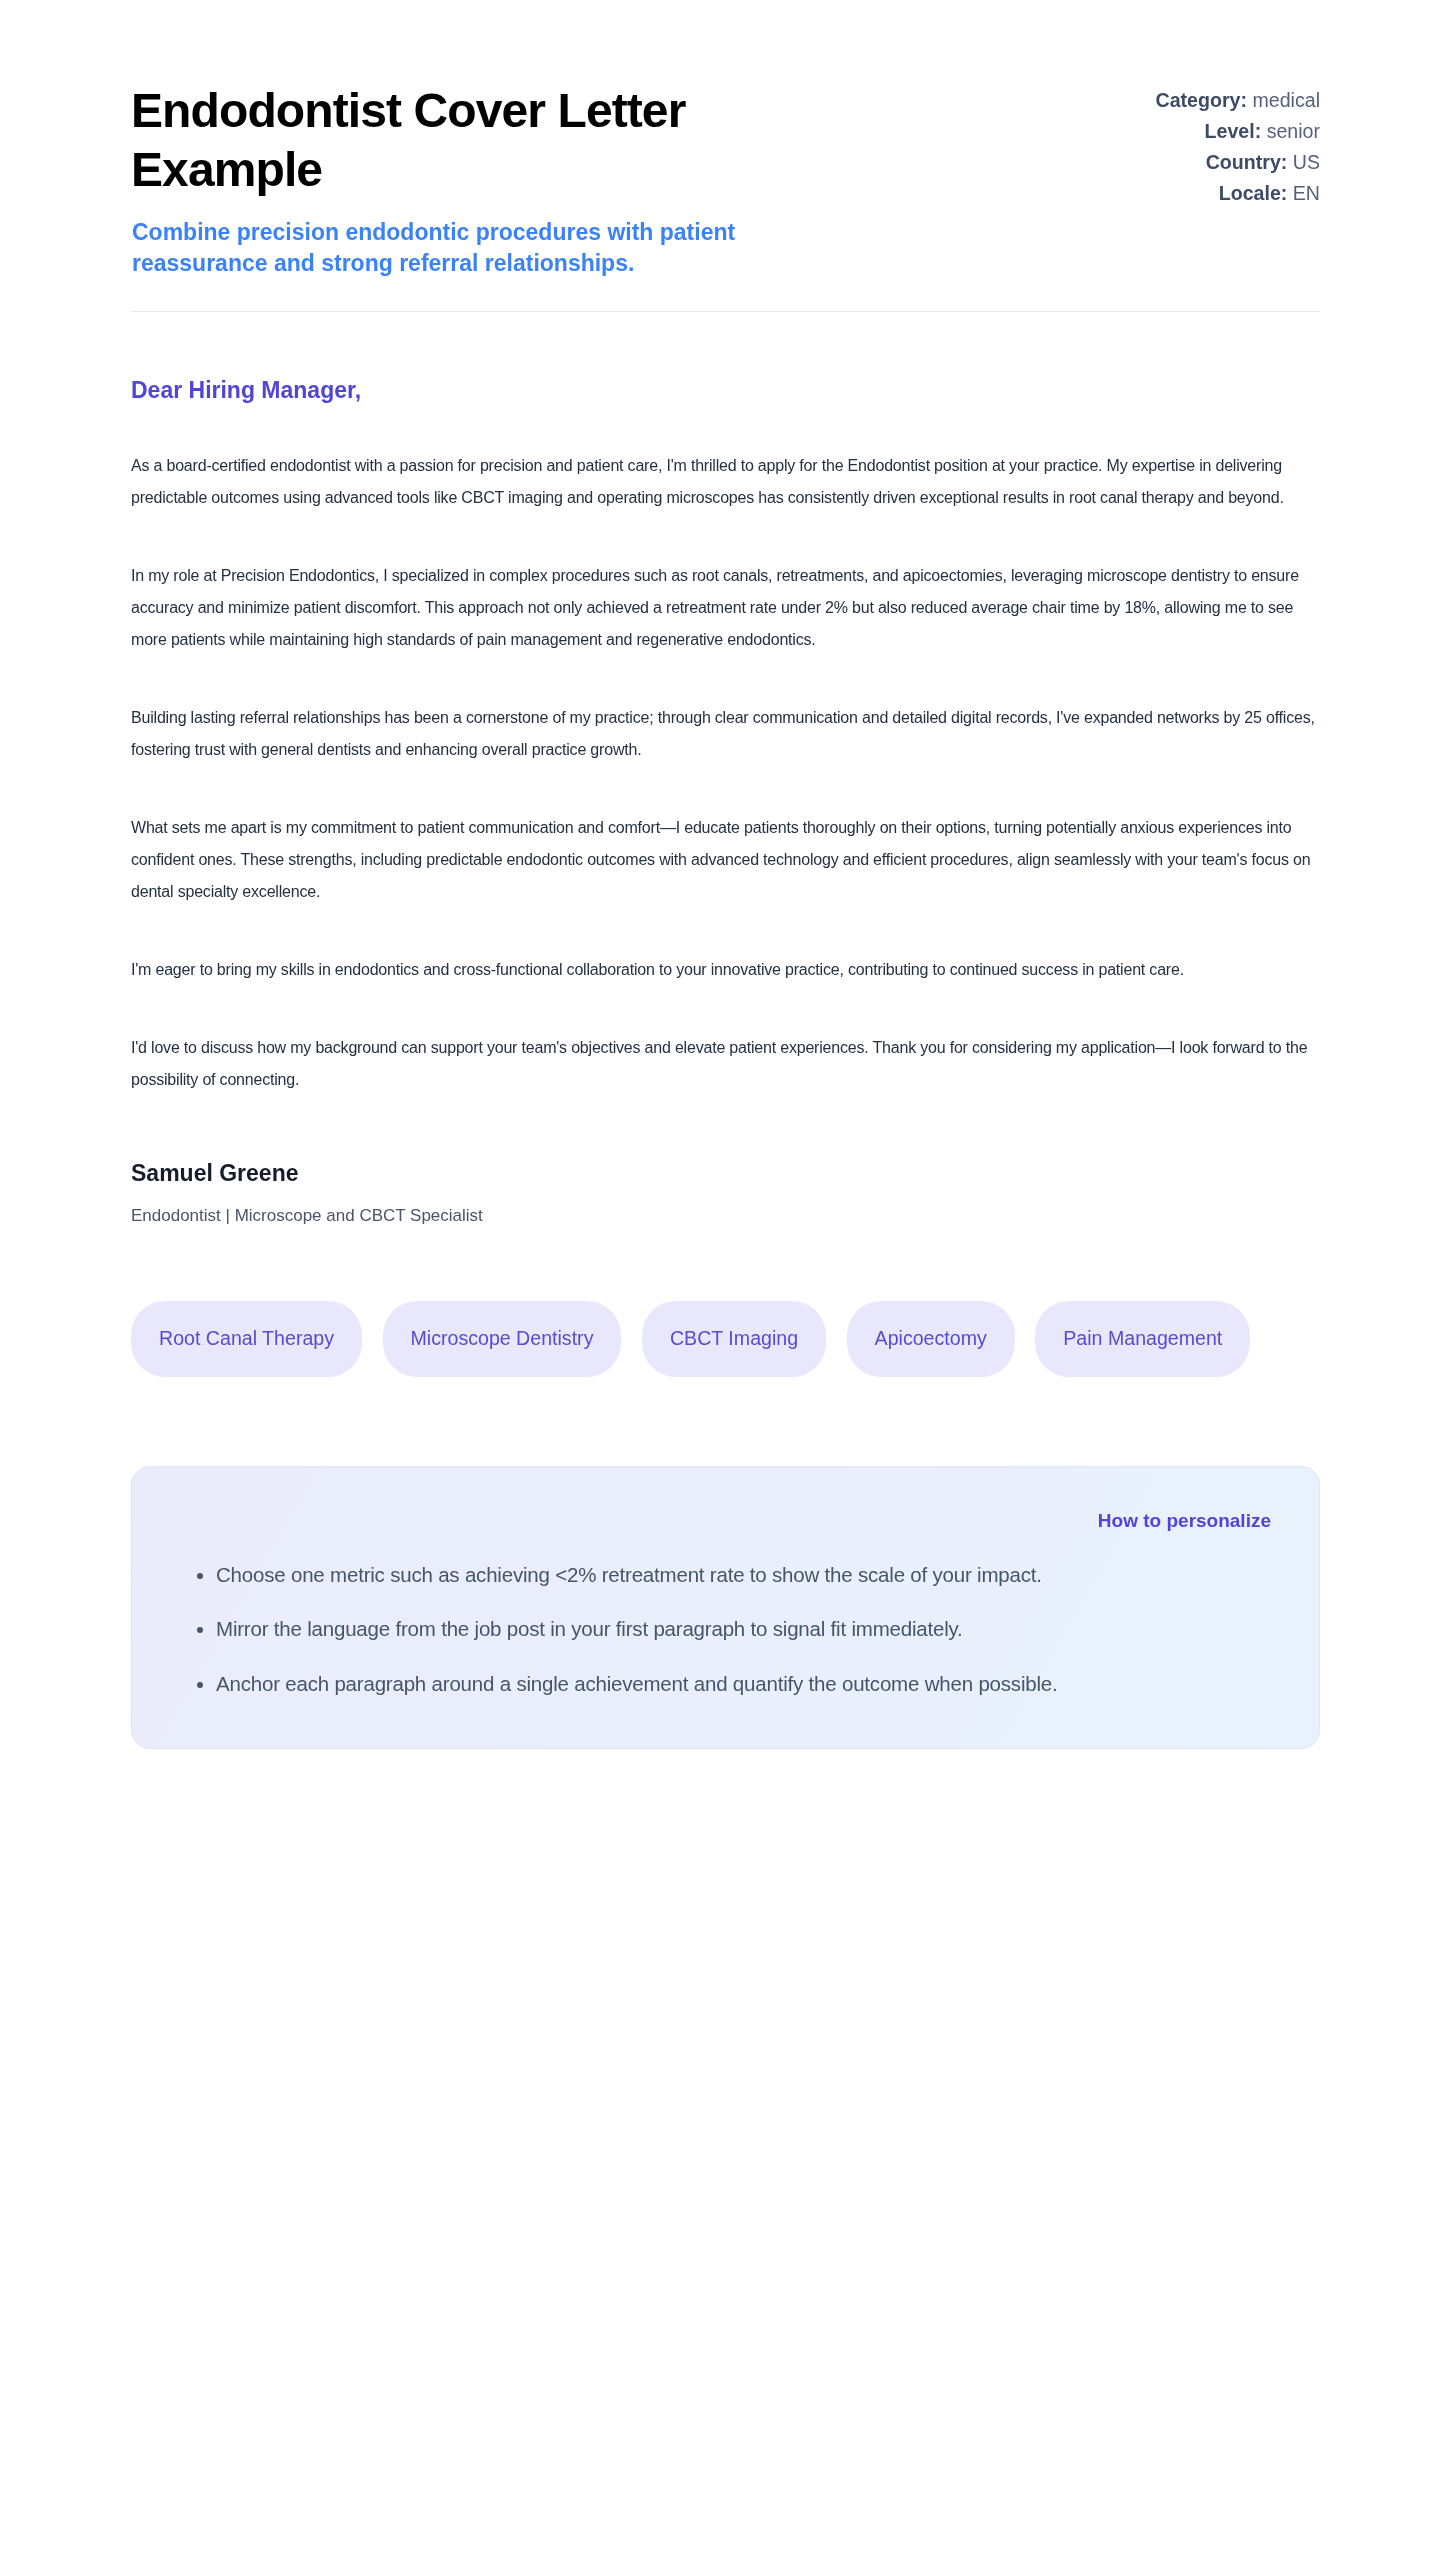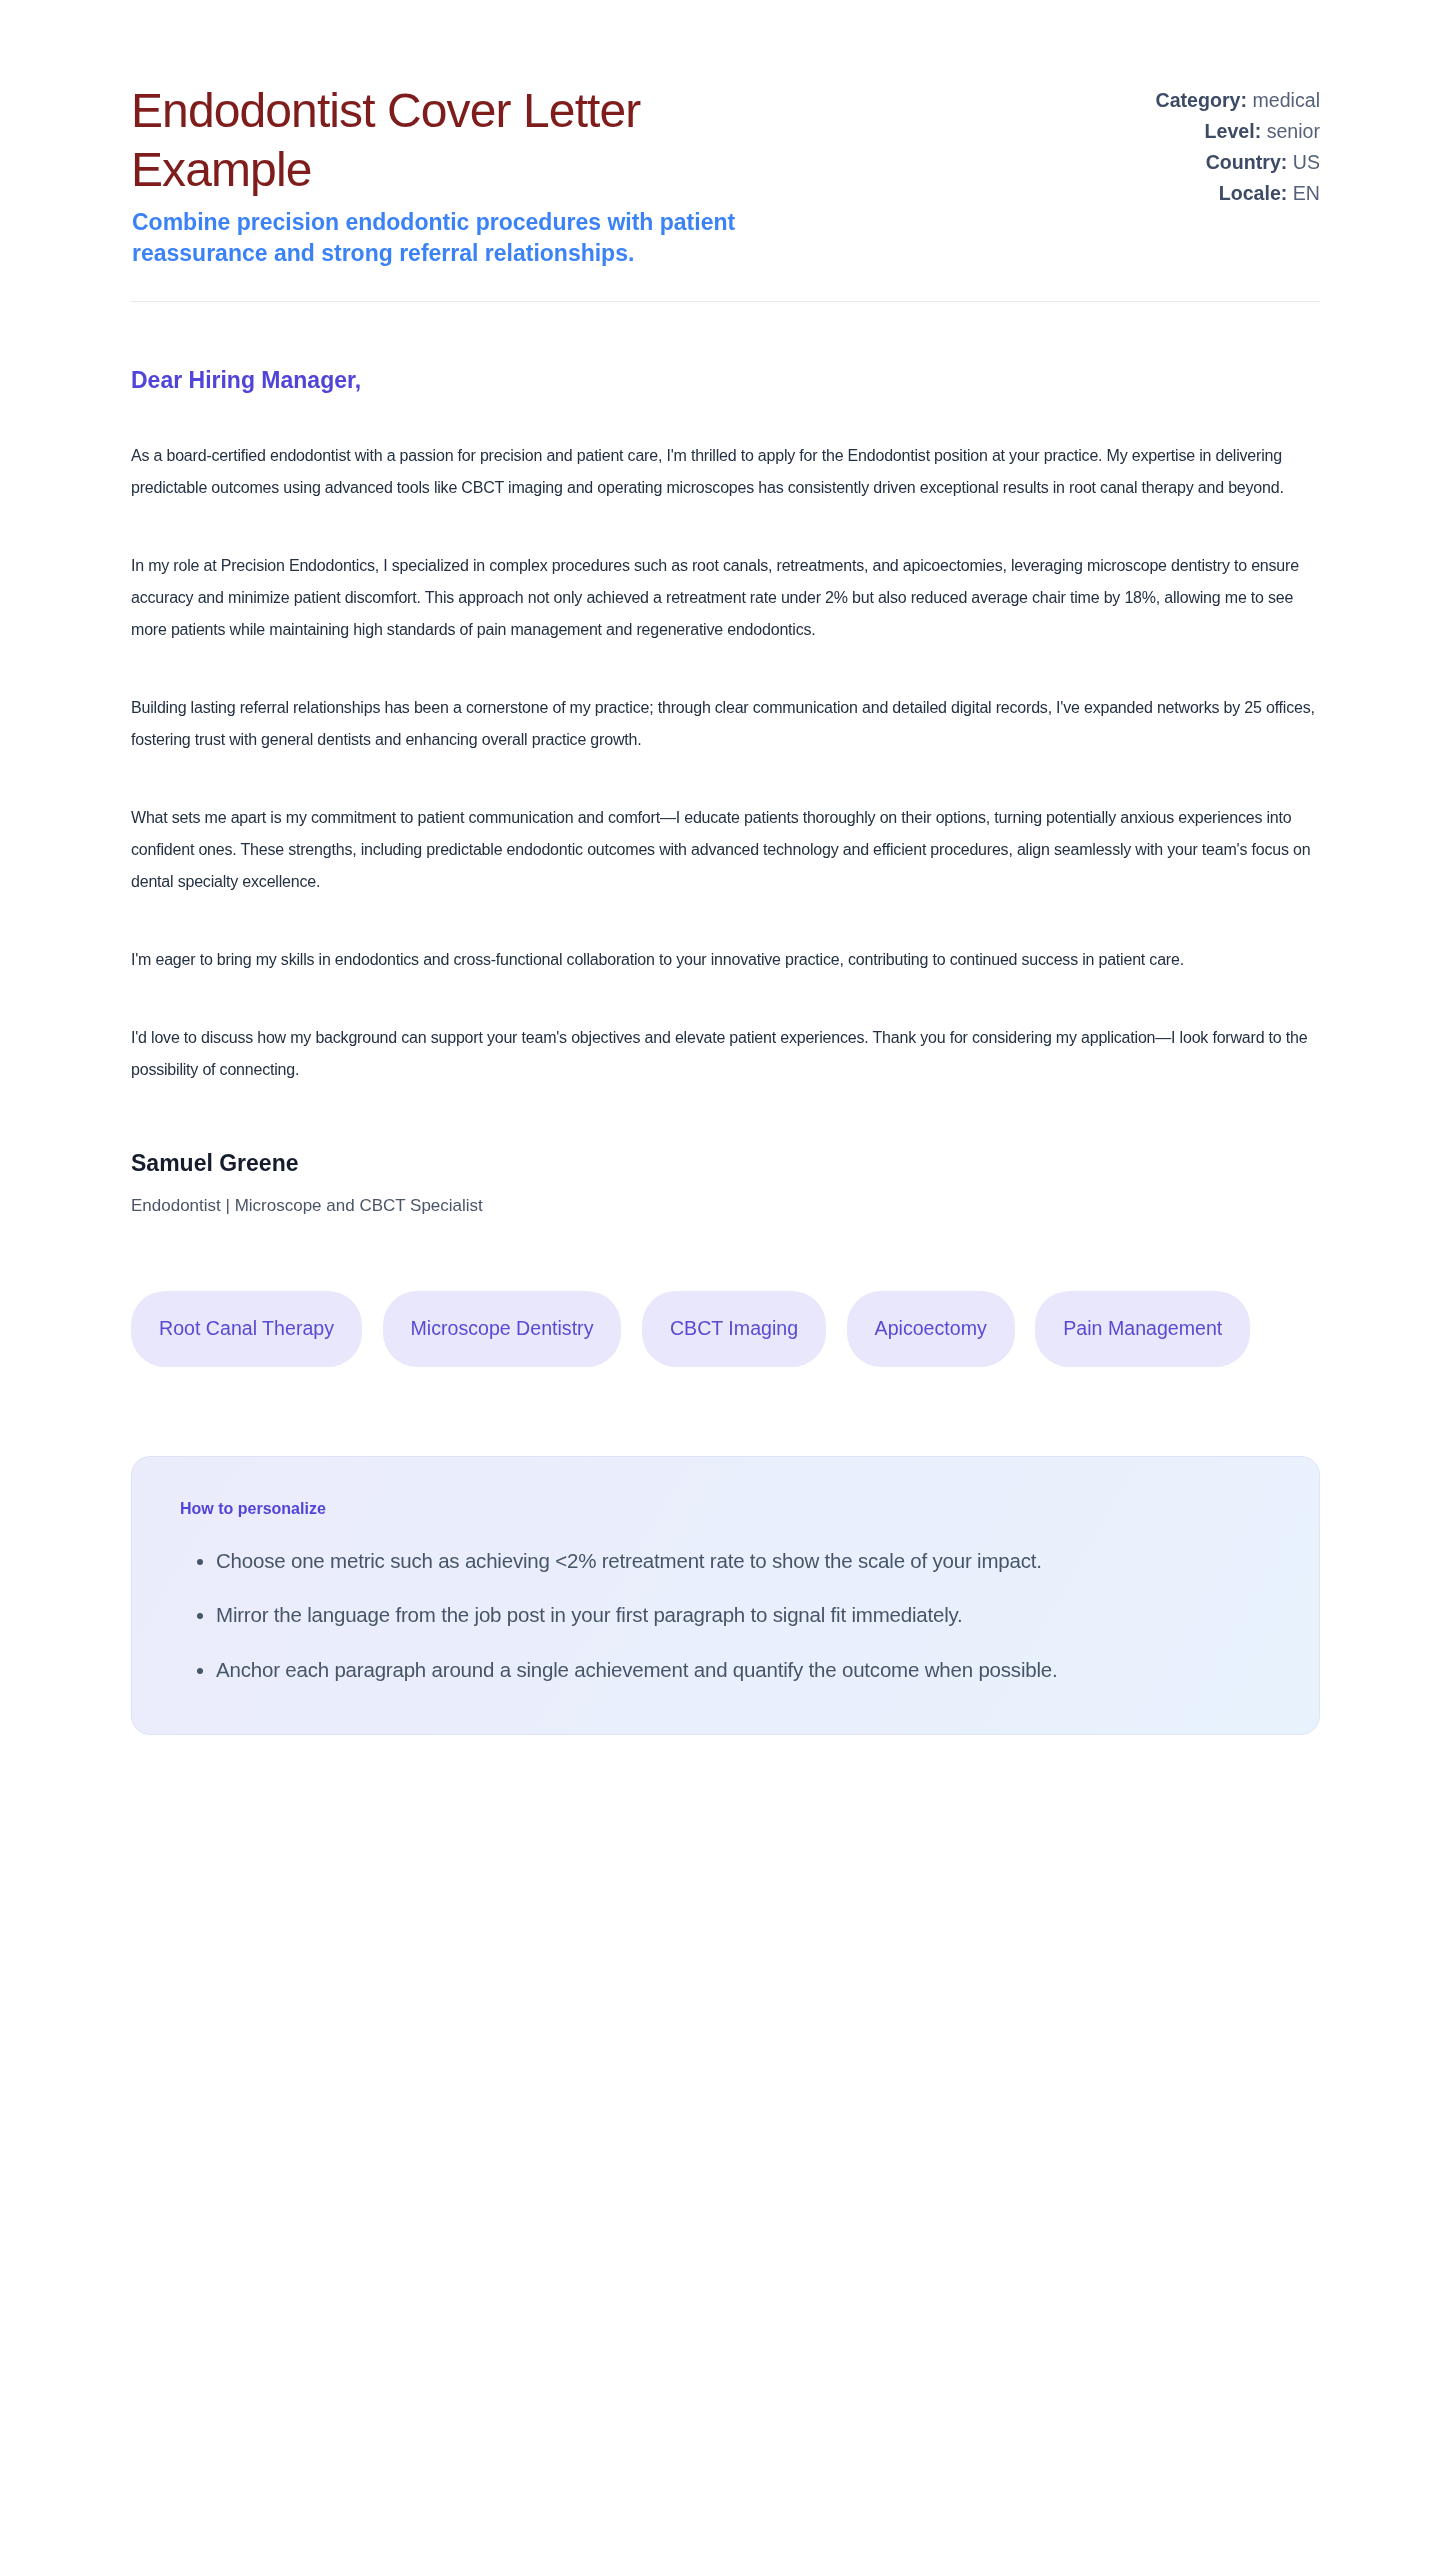--- a/index.html
+++ b/index.html
@@ -19,27 +19,27 @@
   
   .header {
     display: flex;
     justify-content: space-between;
     align-items: flex-start;
     padding-bottom: 31px;
     border-bottom: 1.7px solid #e7e9ee;
   }
   .title-block { flex: 1; padding-right: 34px; }
   .page-title {
-    margin: 0 0 8px 0;
+    margin: 0 0 18px 0;
     max-width: 683px;
     font-size: 48px;
     line-height: 1.22;
-    font-weight: normal;
+    font-weight: bold;
     letter-spacing: -0.9px;
-    color: #7f1d1d;
+    color: #000000;
   }
   .page-subtitle {
     margin: 1px;
     max-width: 648px;
     font-size: 23px;
     line-height: 1.35;
     font-weight: bold;
     color: #3b82f6;
   }
   .meta {
@@ -100,23 +100,24 @@
   
   .card {
     margin-top: 89px;
     background: linear-gradient(120deg, #ebecfb 0%, #e8f2fd 100%);
     border: 0.9px solid #dfe4f8;
     border-radius: 19px;
     padding: 43px 48px 44px 48px;
   }
   .card-heading {
     margin: 0 0 22px 0;
-    font-size: 16px;
+    font-size: 19px;
     font-weight: bold;
     color: #5145d9;
+    text-align: right;
   }
   .card-list {
     margin: 0;
     padding-left: 36px;
     color: #475569;
   }
   .card-list li {
     font-size: 20.5px;
     line-height: 2;
     letter-spacing: -0.2px;

